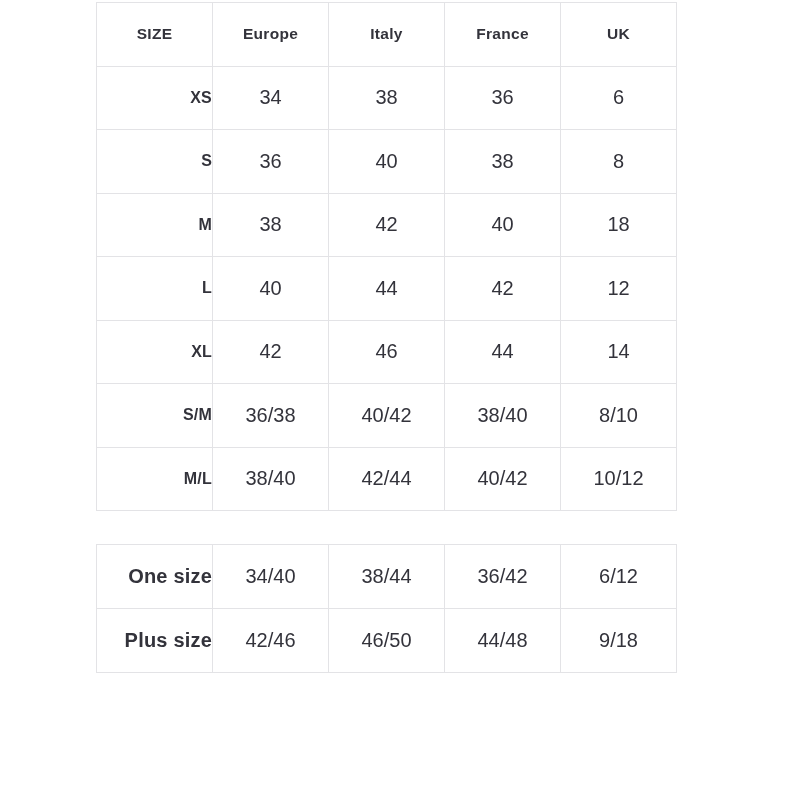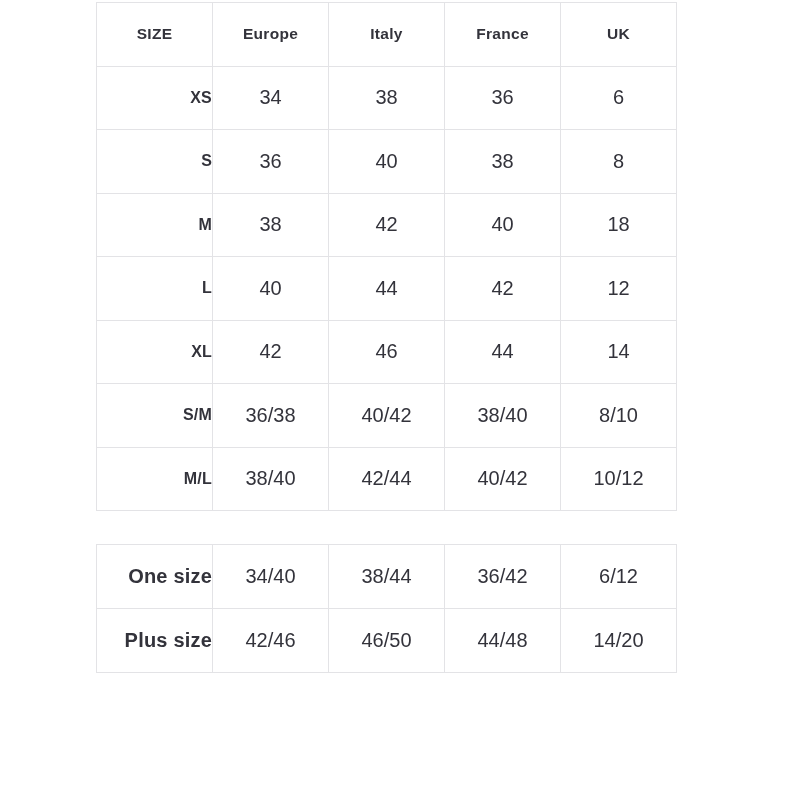--- a/index.html
+++ b/index.html
@@ -162,19 +162,19 @@
           <td>34/40</td>
           <td>38/44</td>
           <td>36/42</td>
           <td>6/12</td>
         </tr>
         <tr>
           <td class="rowhead">Plus size</td>
           <td>42/46</td>
           <td>46/50</td>
           <td>44/48</td>
-          <td>14/20</td>
+          <td>9/18</td>
         </tr>
       </tbody>
     </table>
 
   </div>
 </div>
 
 </body></html>

